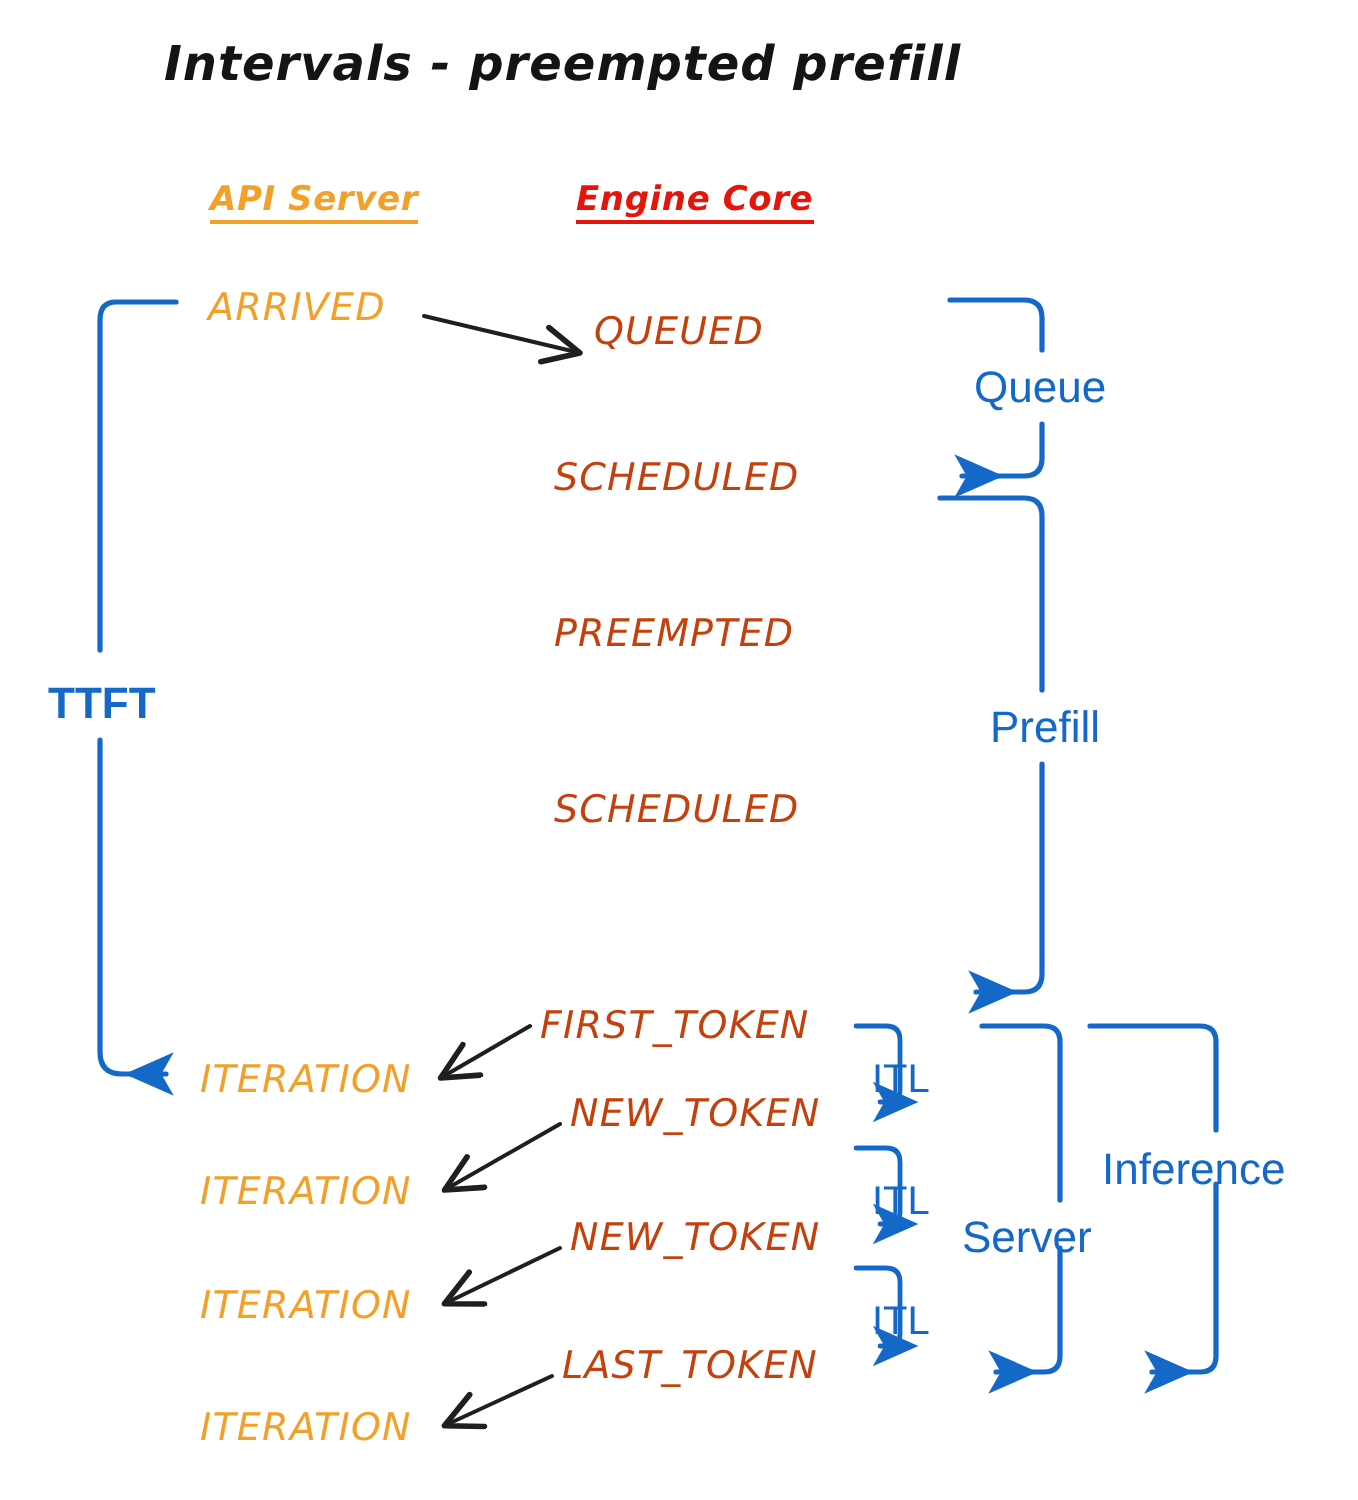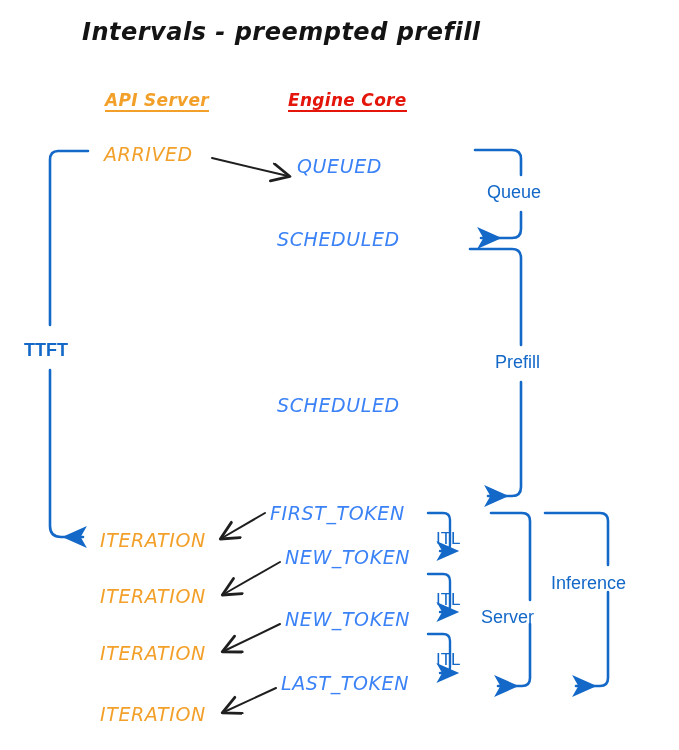--- a/index.html
+++ b/index.html
@@ -53,51 +53,52 @@
 
   
   .state {
     font-family: "DejaVu Sans", sans-serif;
     font-style: italic;
     font-size: 19px;
     font-weight: 400;
     letter-spacing: 0.6px;
   }
   .state.api  { color: #F2A02A; }
-  .state.core { color: #3b82f6; }
+  .state.core { color: #c2410c; }
 
   
   .ilabel {
     font-family: "Liberation Sans", sans-serif;
-    font-size: 18px;
+    font-size: 22px;
     color: #1368C8;
     font-weight: 400;
   }
   .ilabel.small {
-    font-size: 17px;
+    font-size: 20px;
   }
 </style>
 </head>
 <body>
 
 <div id="canvas">
 
   <div class="txt title" style="left:82px; top:20px;">Intervals - preempted prefill</div>
 
   <div class="txt colhead api-head" style="left:105px; top:92px;">API Server</div>
   <div class="txt colhead core-head" style="left:288px; top:92px;">Engine Core</div>
 
   <div class="txt state api" style="left:104px; top:145px;">ARRIVED</div>
   <div class="txt state api" style="left:100px; top:531px;">ITERATION</div>
   <div class="txt state api" style="left:100px; top:587px;">ITERATION</div>
   <div class="txt state api" style="left:100px; top:644px;">ITERATION</div>
   <div class="txt state api" style="left:100px; top:705px;">ITERATION</div>
 
   <div class="txt state core" style="left:297px; top:157px;">QUEUED</div>
   <div class="txt state core" style="left:277px; top:230px;">SCHEDULED</div>
+  <div class="txt state core" style="left:277px; top:308px;">PREEMPTED</div>
   <div class="txt state core" style="left:277px; top:396px;">SCHEDULED</div>
   <div class="txt state core" style="left:270px; top:504px;">FIRST_TOKEN</div>
   <div class="txt state core" style="left:285px; top:548px;">NEW_TOKEN</div>
   <div class="txt state core" style="left:285px; top:610px;">NEW_TOKEN</div>
   <div class="txt state core" style="left:281px; top:674px;">LAST_TOKEN</div>
 
   <div class="txt ilabel" style="left:24px; top:341px;font-weight:bold;">TTFT</div>
   <div class="txt ilabel" style="left:487px; top:183px;">Queue</div>
   <div class="txt ilabel" style="left:495px; top:353px;">Prefill</div>
   <div class="txt ilabel" style="left:481px; top:608px;">Server</div>

